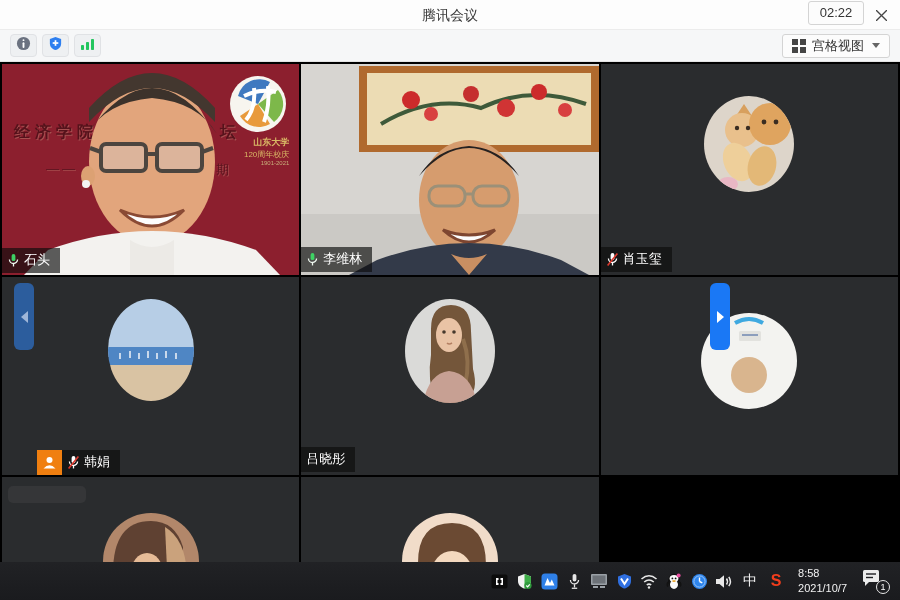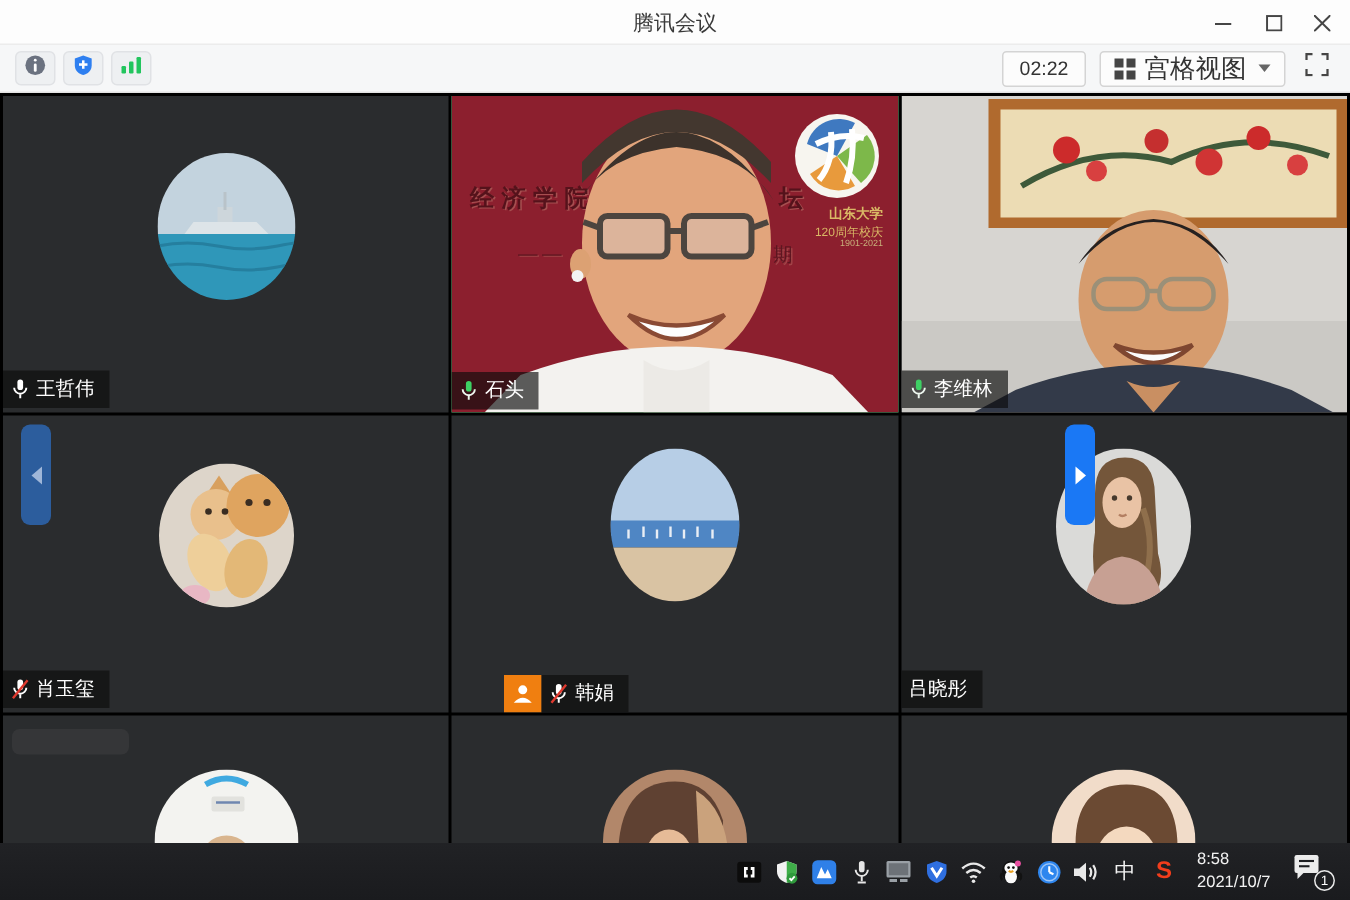--- a/index.html
+++ b/index.html
@@ -17,26 +17,26 @@
   .winctl svg { display:block; }
   .ctl-min{ right:68px; } .ctl-max{ right:34px; } .ctl-close{ right:2px; }
 
   
   .toolbar { position:absolute; top:30px; left:0; width:900px; height:32px;
     background:#f6f7f8; border-bottom:1px solid #e3e3e3; display:flex;
     align-items:center; padding:0 10px; }
   .tb-btn { width:27px; height:23px; background:#eef0f2; border:1px solid #e0e2e5;
     border-radius:4px; display:flex; align-items:center; justify-content:center;
     margin-right:5px; }
-  .tb-right { margin-left:auto; display:flex; align-items:center; gap:9px; }
+  .tb-right { margin-left:auto; display:flex; align-items:center; gap:9px;flex-direction:column; }
   .timer-box { min-width:56px; height:24px; background:#fcfcfc; border:1px solid #d4d4d4;
     border-radius:3px; display:flex; align-items:center; justify-content:center;
     font-size:13px; color:#333; padding:0 8px; }
   .view-btn { height:24px; background:#fcfcfc; border:1px solid #d4d4d4; border-radius:3px;
-    display:flex; align-items:center; gap:6px; padding:0 9px; font-size:17px; color:#333; }
+    display:flex; align-items:center; gap:6px; padding:0 9px; font-size:13px; color:#333; }
   .grid-ico { display:grid; grid-template-columns:6px 6px; grid-template-rows:6px 6px;
     gap:2px; }
   .grid-ico i { background:#454545; display:block; }
   .caret { width:0; height:0; border-left:4px solid transparent; border-right:4px solid transparent;
     border-top:5px solid #666; margin-left:2px; }
   .fs-btn { width:24px; height:24px; display:flex; align-items:center; justify-content:center; }
 
   
   .vgrid { position:absolute; top:62px; left:0; width:900px; height:538px;
     background:#000; display:grid; grid-template-columns:1fr 1fr 1fr;
@@ -167,45 +167,20 @@
               <path d="M15 11 V15 H11"></path>
               <path d="M5 15 H1 V11"></path>
           </svg>
         </span>
       </div>
     </div>
   </div>
 
   <div class="vgrid">
 
-    <div class="tile">
-      <div class="avatar av-center" style="top:38px; width:92px; height:98px;">
-        <svg width="92" height="98" viewBox="0 0 92 98">
-          <rect width="92" height="54" fill="#c3d3de"></rect>
-          <rect y="54" width="92" height="44" fill="#2f97b9"></rect>
-          <path d="M18 54 L24 46 L66 46 L74 54 Z" fill="#dde4e8"></path>
-          <rect x="40" y="36" width="10" height="10" fill="#cdd6db"></rect>
-          <rect x="44" y="26" width="2" height="12" fill="#b9c3c9"></rect>
-          <path d="M0 62 Q20 58 40 62 T80 62 T92 62" stroke="#257f9f" stroke-width="2" fill="none"></path>
-          <path d="M0 76 Q20 72 40 76 T80 76 T92 76" stroke="#257f9f" stroke-width="2" fill="none"></path>
-        </svg>
-      </div>
-      <div class="tagrow">
-        <div class="tag">
-          <span>
-            <svg width="13" height="15" viewBox="0 0 24 26">
-                <rect x="8.5" y="1" width="7" height="13" rx="3.5" fill="#fff"></rect>
-                <path d="M4.5 11 a7.5 7.5 0 0 0 15 0" stroke="#fff" stroke-width="2.4" fill="none"></path>
-                <line x1="12" y1="19" x2="12" y2="24" stroke="#fff" stroke-width="2.4"></line>
-              </svg>
-          </span>
-          <span>王哲伟</span>
-        </div>
-      </div>
-    </div>
 
     <div class="tile active">
       <div class="v-red">
         <span class="banner-t" style="left:12px; top:58px;">经济学院海</span>
         <span class="banner-t" style="left:218px; top:58px;">坛</span>
         <span class="banner-s" style="left:44px; top:97px;">——</span>
         <span class="banner-s" style="left:214px; top:97px;">期</span>
 
         <svg width="298" height="211" viewBox="0 0 298 211" style="position:absolute;left:0;top:0;">
           <ellipse cx="150" cy="98" rx="63" ry="82" fill="#e2a57c"></ellipse>

